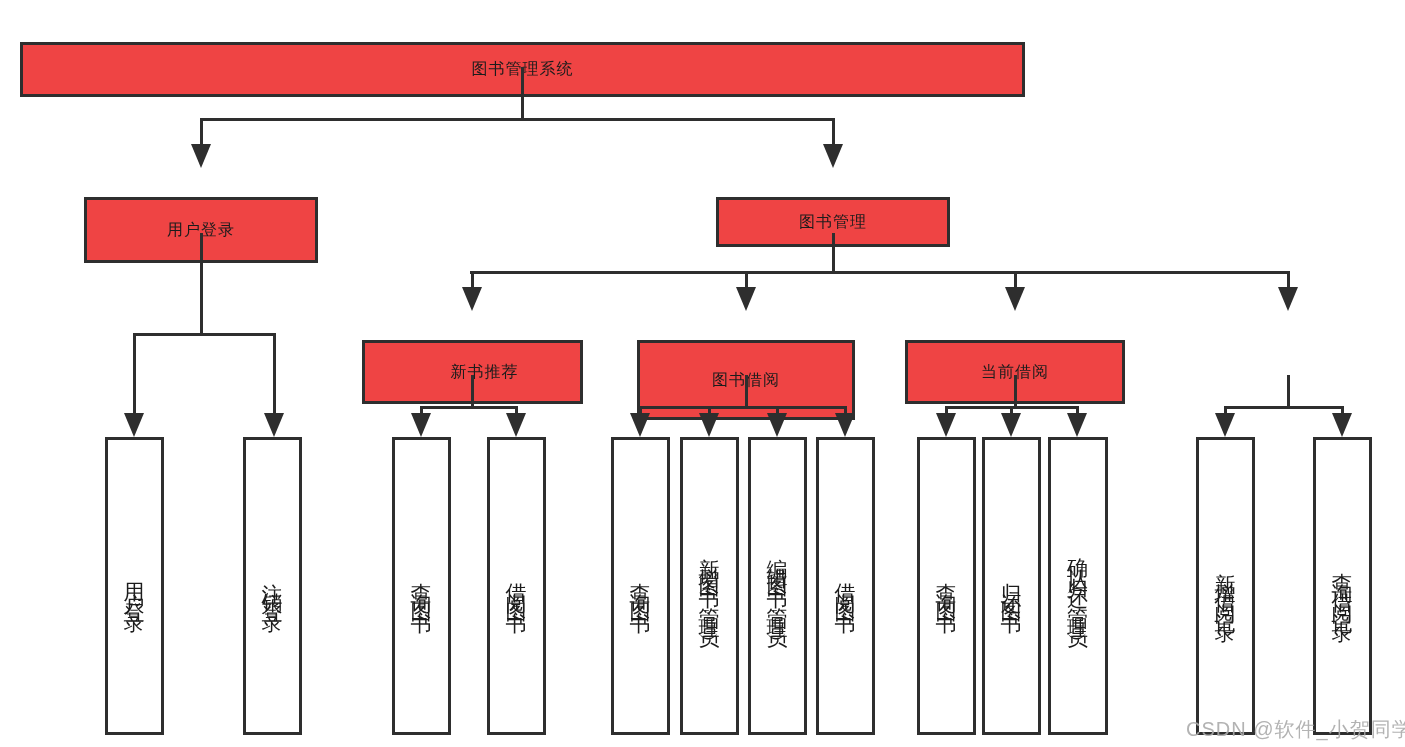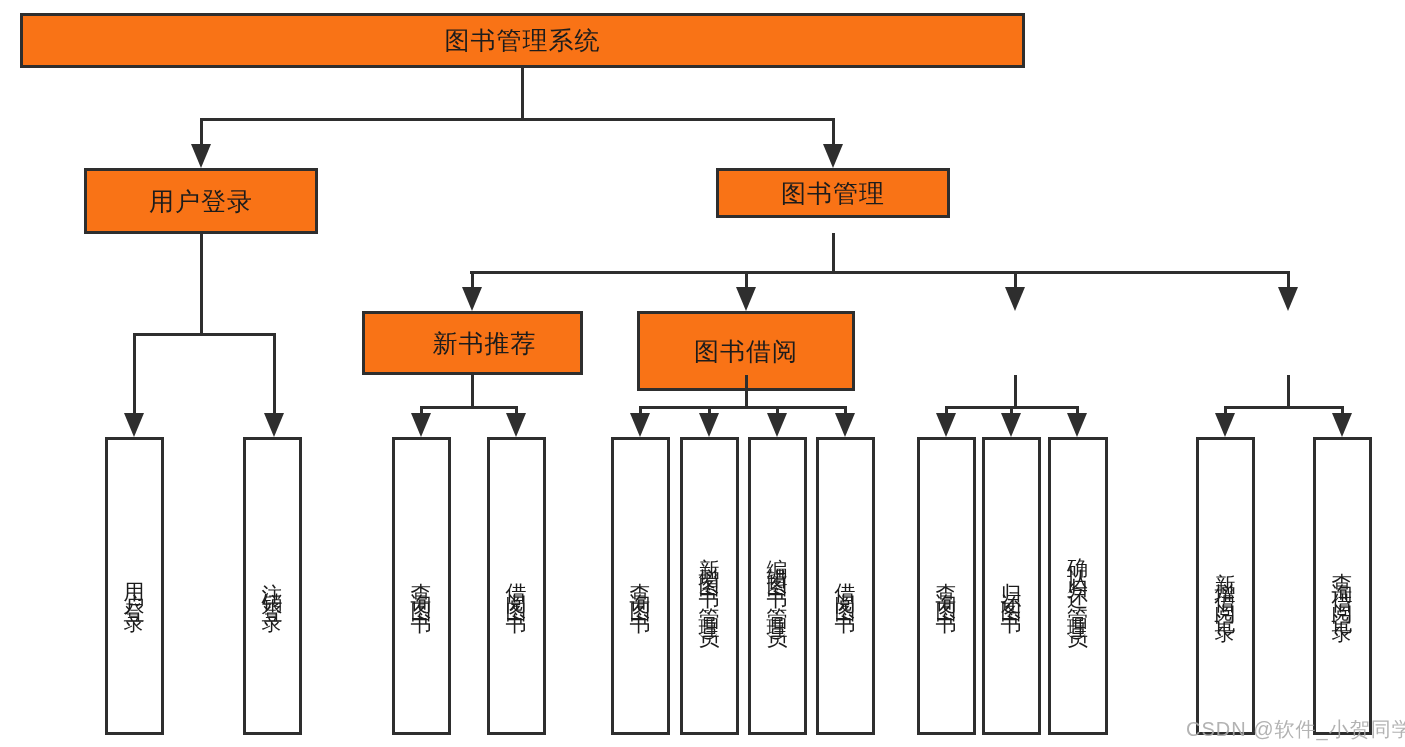--- a/index.html
+++ b/index.html
@@ -14,25 +14,26 @@
     background:var(--bg);
     overflow:hidden;
     font-family:"Liberation Sans","DejaVu Sans",sans-serif;
     color:var(--text);
   }
   
   .box{
     position:absolute;
     box-sizing:border-box;
     border:3px solid var(--line);
-    background:#f97316;
+    background:#ef4444;
     display:flex;align-items:center;justify-content:center;
-    font-size:25px;
+    font-size:16px;
     letter-spacing:1px;
     white-space:nowrap;
+    margin-top:29px;
   }
   .vbox{
     position:absolute;
     box-sizing:border-box;
     border:3px solid var(--line);
     background:#fff;
     top:437px;height:298px;width:59px;
     display:flex;align-items:center;justify-content:center;
   }
   .vbox .vtext{
@@ -103,20 +104,23 @@
   <div class="arrow" style="left:1005px;top:287px;"></div>
   <div class="ln" style="left:1287px;top:271px;width:3px;height:20px;"></div>
   <div class="arrow" style="left:1278px;top:287px;"></div>
 
   <div class="box" style="left:362px;top:311px;width:221px;height:64px;padding-left:24px;">
     <span>新书推荐</span>
   </div>
   <div class="box" style="left:637px;top:311px;width:218px;height:80px;">
     <span>图书借阅</span>
   </div>
+  <div class="box" style="left:905px;top:311px;width:220px;height:64px;">
+    <span>当前借阅</span>
+  </div>
 
   <div class="ln" style="left:471px;top:375px;width:3px;height:34px;"></div>
   <div class="ln" style="left:420px;top:406px;width:98px;height:3px;"></div>
   <div class="ln" style="left:420px;top:406px;width:3px;height:12px;"></div>
   <div class="arrow" style="left:411px;top:413px;"></div>
   <div class="ln" style="left:515px;top:406px;width:3px;height:12px;"></div>
   <div class="arrow" style="left:506px;top:413px;"></div>
 
   <div class="ln" style="left:745px;top:375px;width:3px;height:34px;"></div>
   <div class="ln" style="left:639px;top:406px;width:208px;height:3px;"></div>

